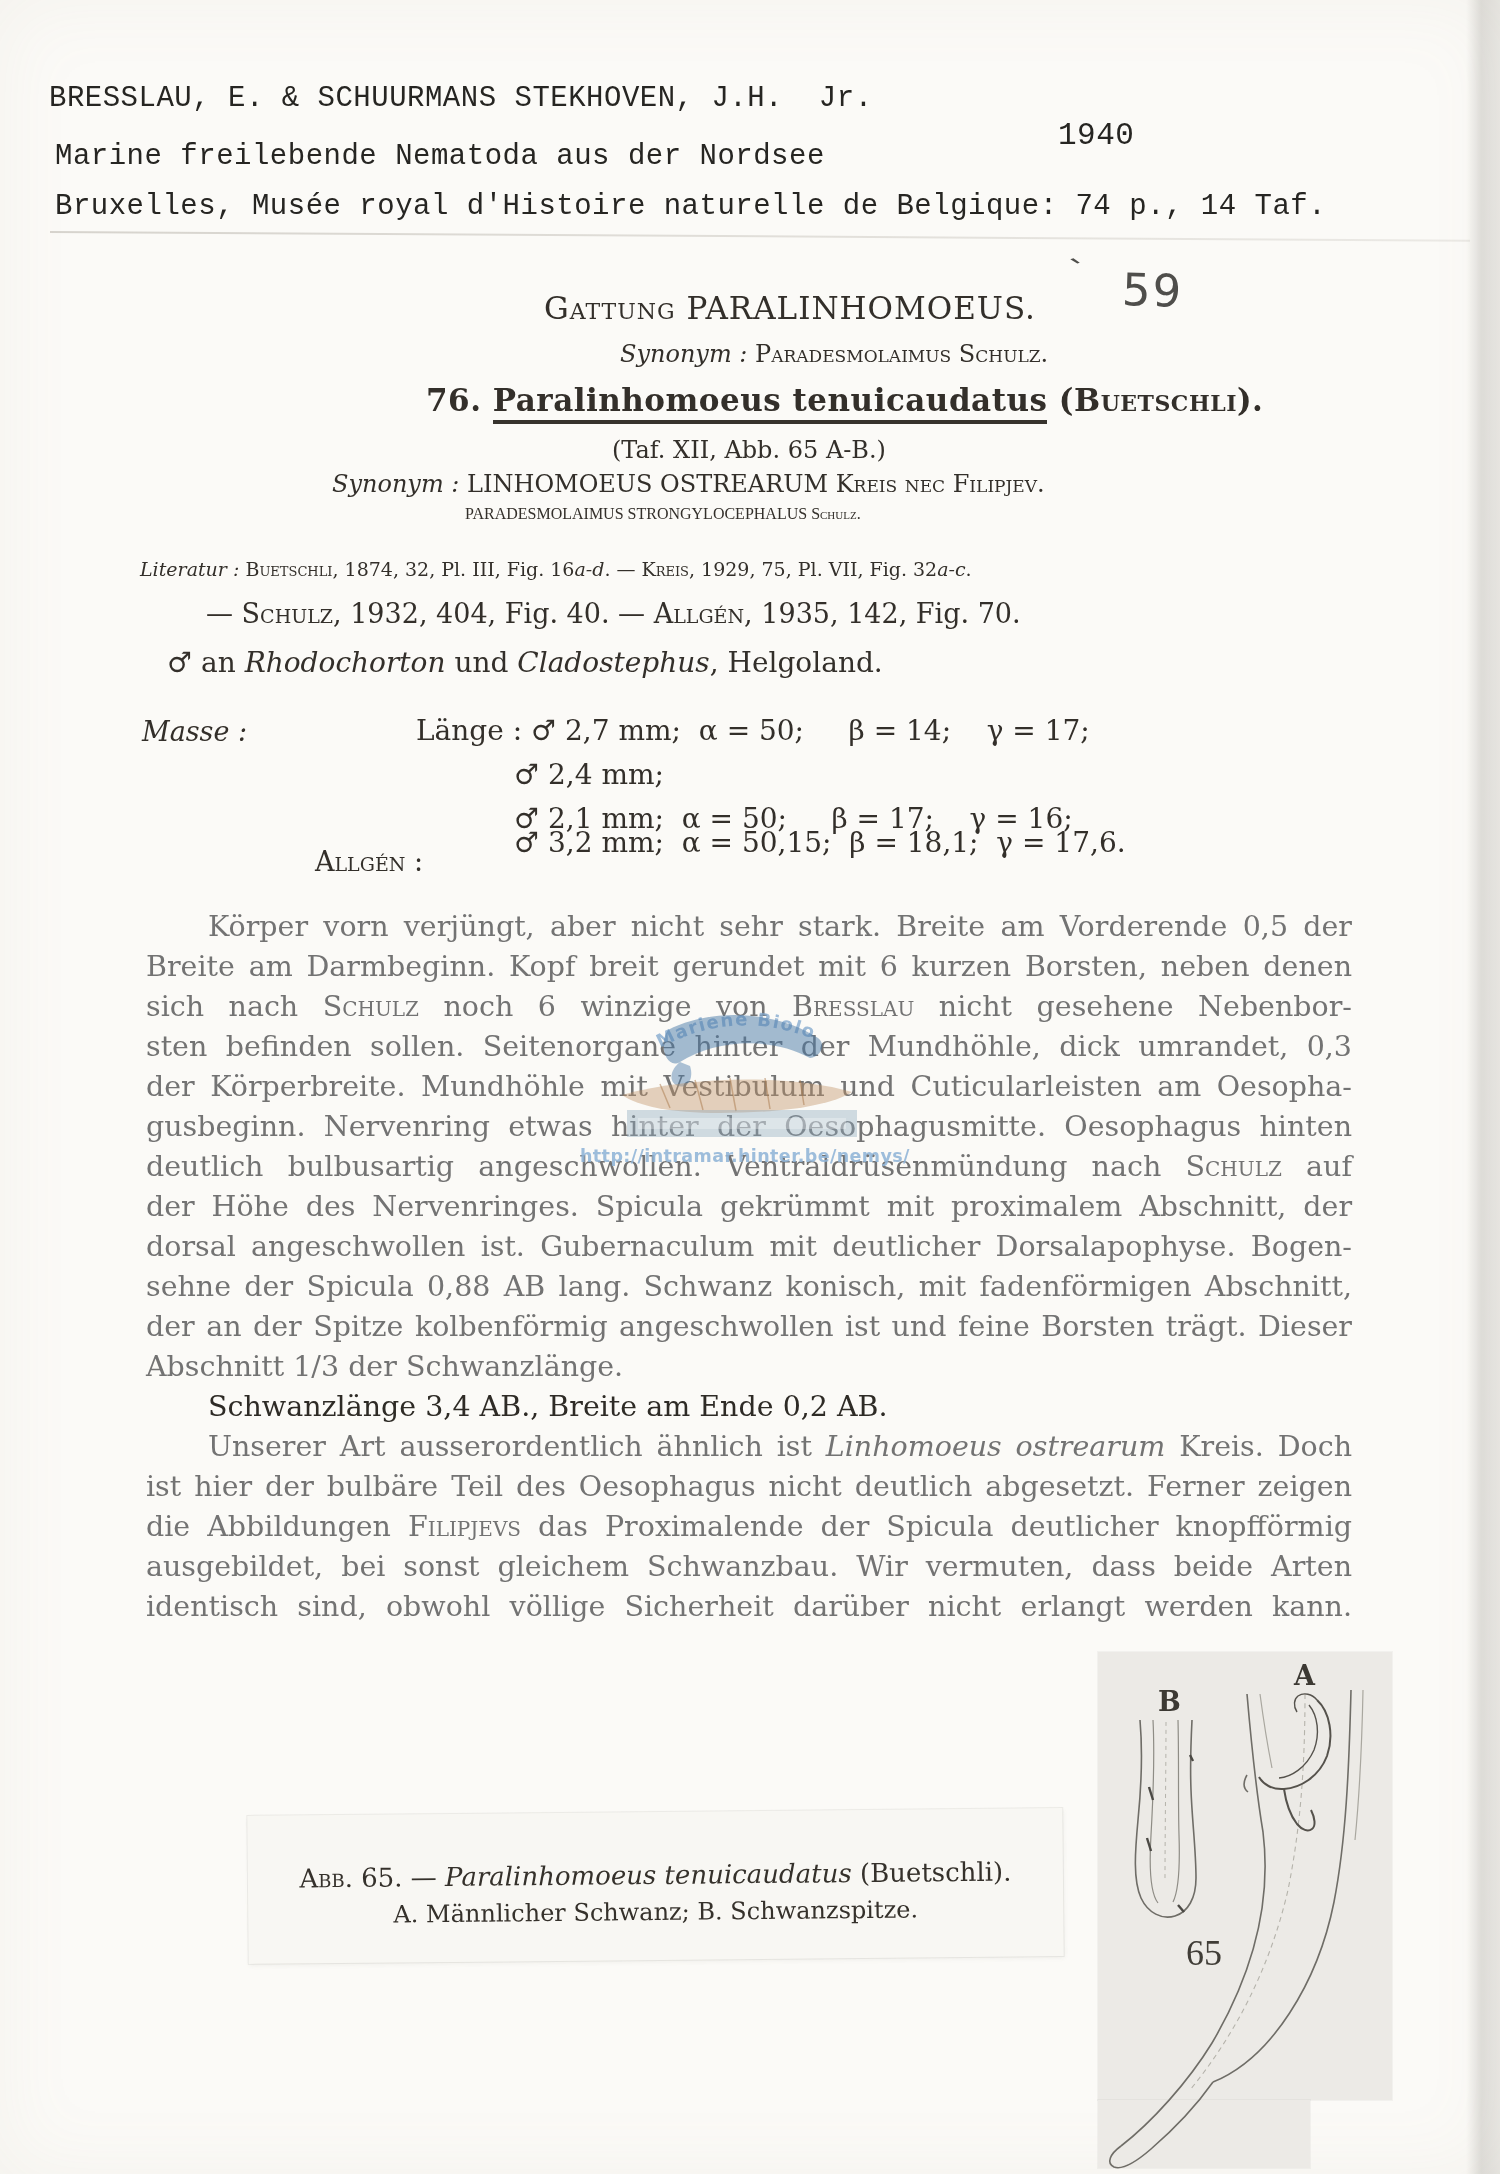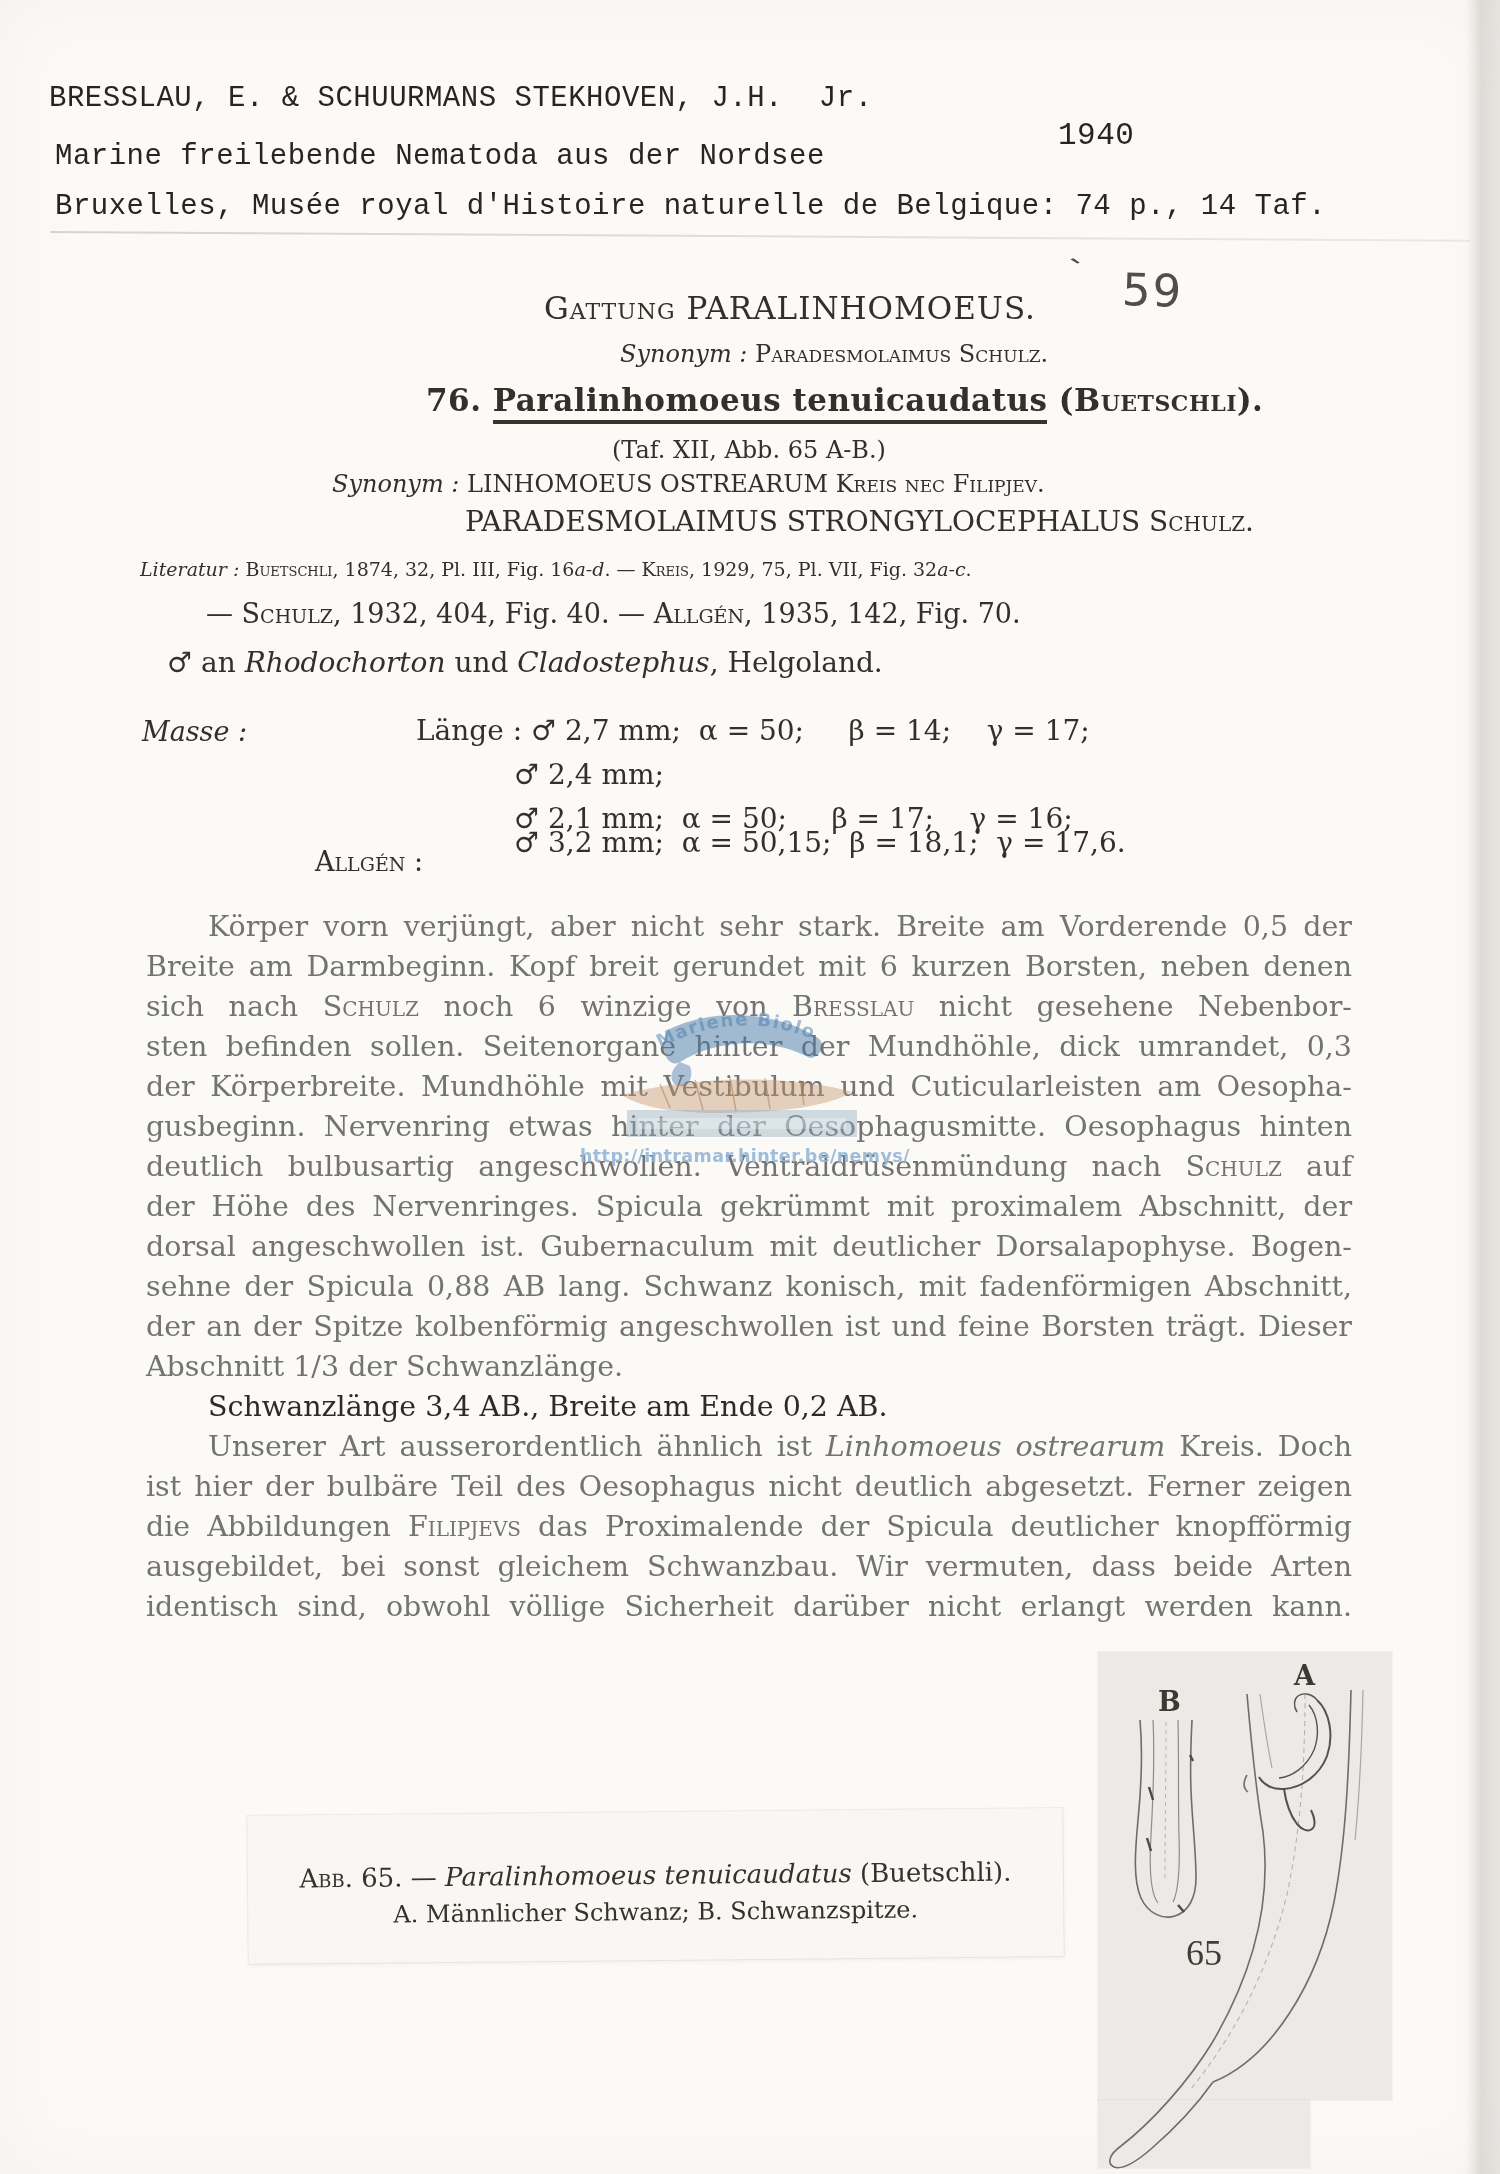--- a/index.html
+++ b/index.html
@@ -62,21 +62,21 @@
   <div class="clip-edge"></div>
 
   <div class="abs handwritten" style="left:1072px;top:252px;font-size:34px;transform:rotate(-18deg);">`</div>
   <div class="abs handwritten" style="left:1122px;top:264px;font-size:45px;letter-spacing:2px;transform:rotate(2deg);">59</div>
 
   <div class="hline" style="left:544px;top:290px;font-size:31px;letter-spacing:1px;"><span class="rs-sc">Gattung </span><span>PARALINHOMOEUS.</span></div>
   <div class="hline" style="left:620px;top:340px;font-size:24px;"><span class="rs-it">Synonym : </span><span class="rs-sc">Paradesmolaimus Schulz.</span></div>
   <div class="hline" style="left:426px;top:382px;font-size:31px;letter-spacing:.5px;"><span class="rs-b">76. </span><span class="rs-b rs-u">Paralinhomoeus tenuicaudatus</span><span class="rs-b"> (</span><span class="rs-b rs-sc">Buetschli</span><span class="rs-b">).</span></div>
   <div class="hline" style="left:612px;top:436px;font-size:24px;">(Taf. XII, Abb. 65 A-B.)</div>
   <div class="hline" style="left:332px;top:470px;font-size:24px;"><span class="rs-it">Synonym : </span><span class="rs-sc">LINHOMOEUS OSTREARUM Kreis nec Filipjev.</span></div>
-  <div class="hline" style="left:465px;top:505px;font-size:28px;"><span class="rs-sc">PARADESMOLAIMUS STRONGYLOCEPHALUS Schulz.</span></div>
+  <div class="hline" style="left:465px;top:505px;font-size:16px;font-family:Liberation Serif, serif;"><span class="rs-sc">PARADESMOLAIMUS STRONGYLOCEPHALUS Schulz.</span></div>
 
   <div class="hline" style="left:140px;top:558px;font-size:19px;"><span class="rs-it">Literatur : </span><span class="rs-sc">Buetschli</span><span>, 1874, 32, Pl. III, Fig. 16</span><span class="rs-it">a-d</span><span>. — </span><span class="rs-sc">Kreis</span><span>, 1929, 75, Pl. VII, Fig. 32</span><span class="rs-it">a-c</span><span>.</span></div>
   <div class="hline" style="left:206px;top:598px;font-size:27px;"><span>— </span><span class="rs-sc">Schulz</span><span>, 1932, 404, Fig. 40. — </span><span class="rs-sc">Allgén</span><span>, 1935, 142, Fig. 70.</span></div>
 
   <div class="hline" style="left:167px;top:646px;font-size:28px;"><span>♂ an </span><span class="rs-it">Rhodochorton</span><span> und </span><span class="rs-it">Cladostephus</span><span>, Helgoland.</span></div>
 
   <div class="hline it" style="left:142px;top:716px;font-size:27px;">Masse :</div>
   <div class="hline" style="left:416px;top:714px;font-size:28px;">Länge : ♂ 2,7 mm;  α = 50;     β = 14;    γ = 17;</div>
   <div class="hline" style="left:514px;top:758px;font-size:28px;">♂ 2,4 mm;</div>
   <div class="hline" style="left:514px;top:802px;font-size:28px;">♂ 2,1 mm;  α = 50;     β = 17;    γ = 16;</div>

